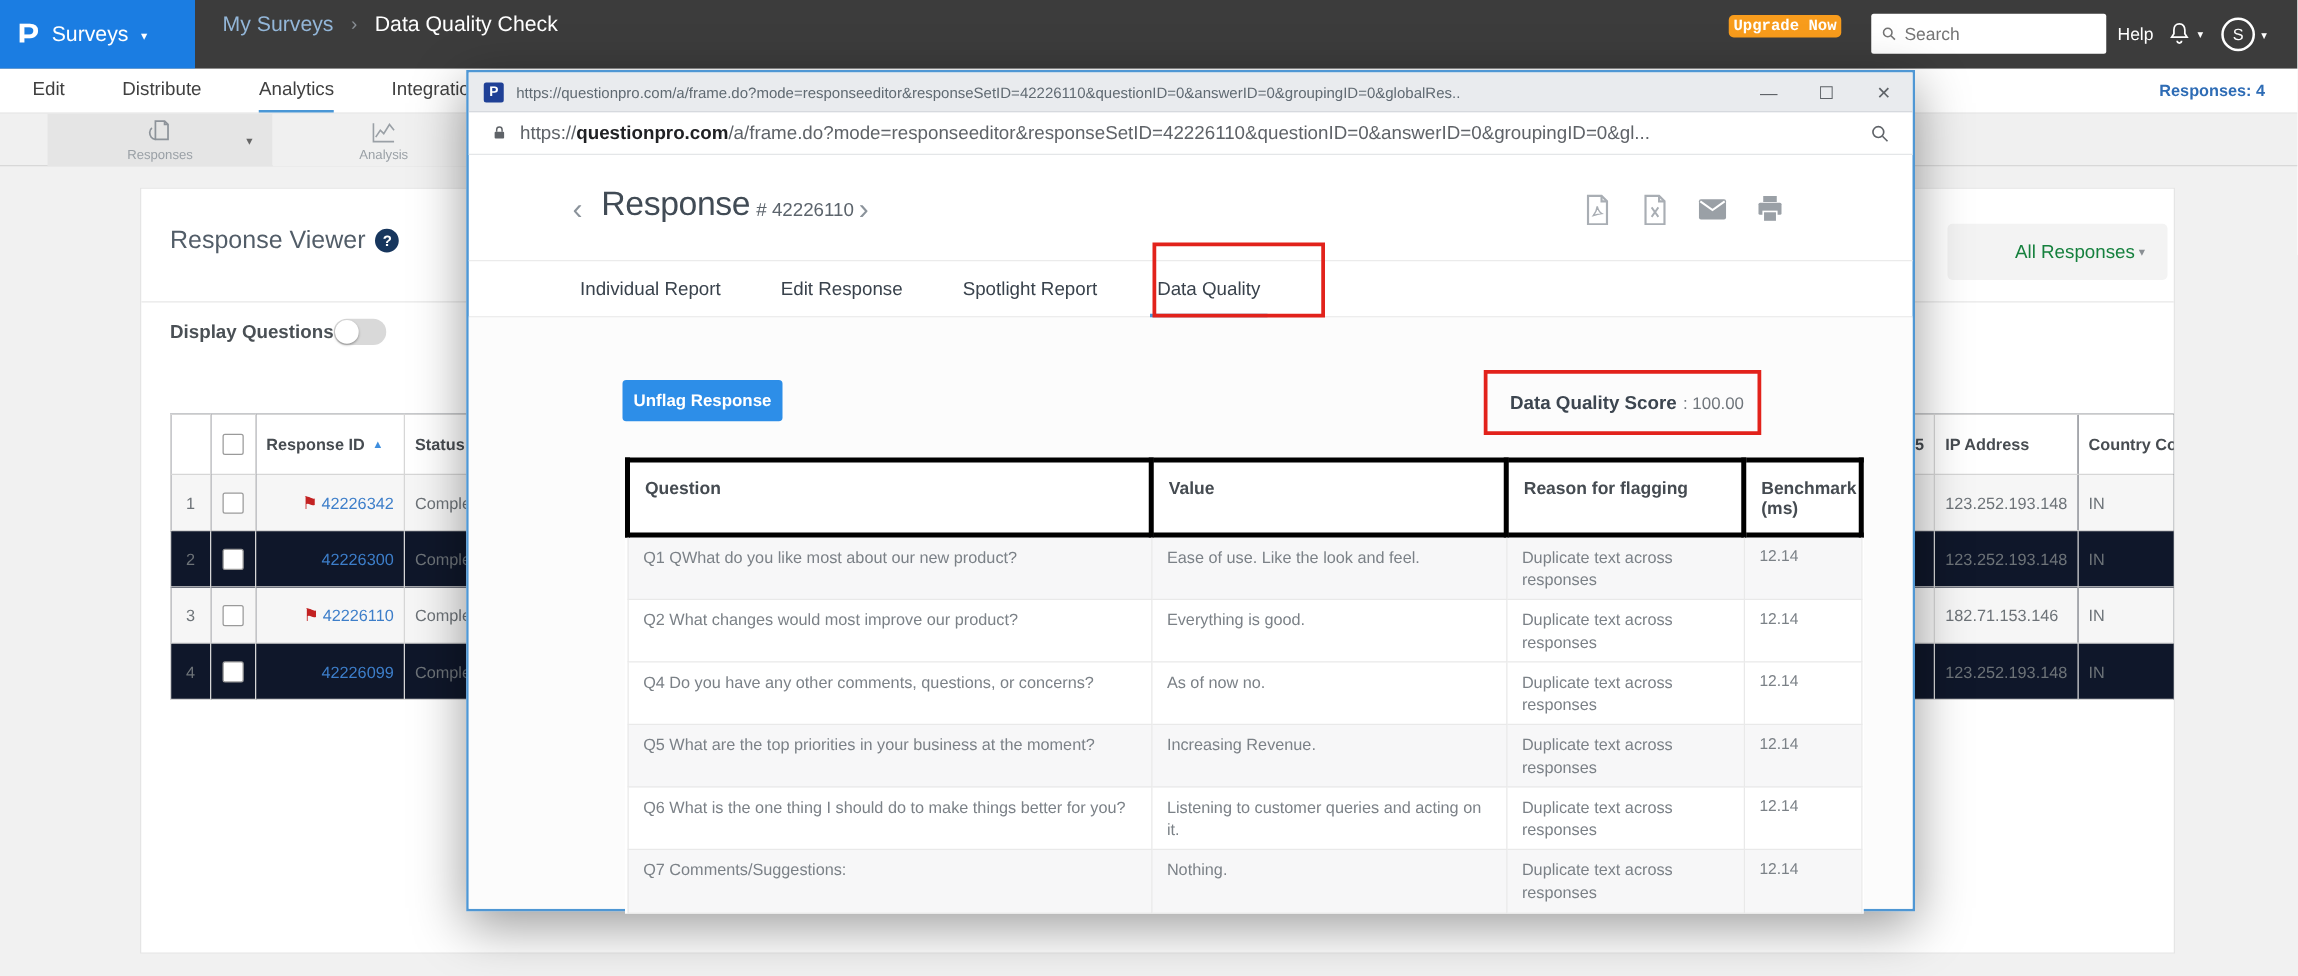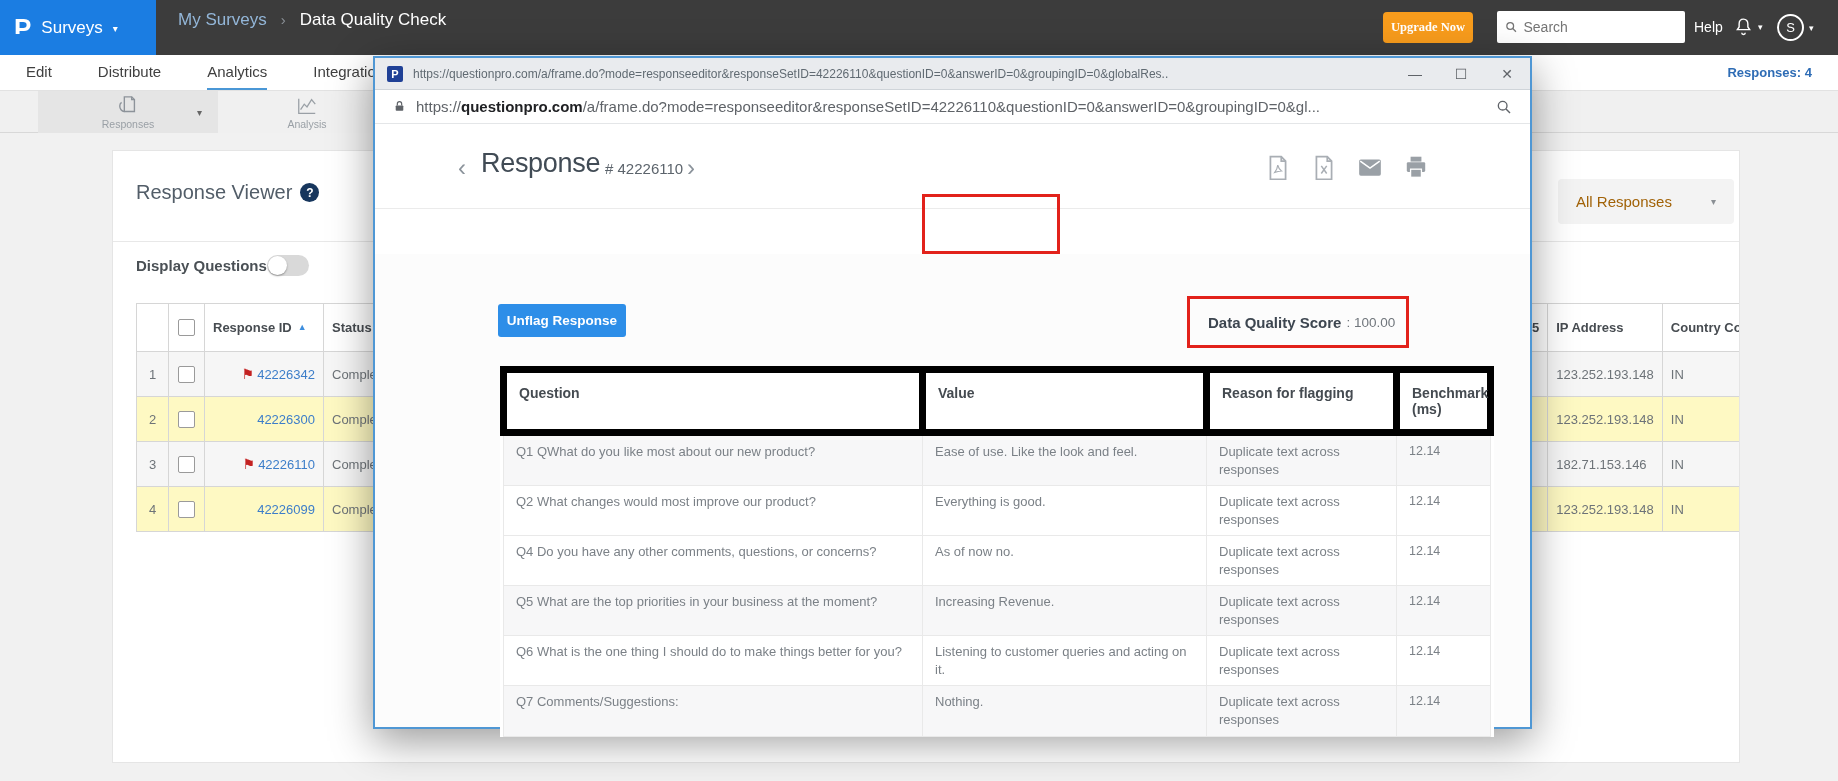--- a/index.html
+++ b/index.html
@@ -11,21 +11,21 @@
   .topnav { position:absolute; top:0; left:0; width:1838px; height:55px; background:#3c3c3c; z-index:3; }
   .brand { position:absolute; left:0; top:0; width:156px; height:55px; background:#1b7de2; display:flex; align-items:center; padding-left:14px; gap:10px; cursor:pointer; }
   .qp-logo { color:#fff; font-size:26px; font-weight:bold; position:relative; line-height:1; }
   .qp-logo::after { content:""; position:absolute; left:1px; bottom:2px; width:5px; height:5px; background:#1b7de2; }
   .brand-label { color:#fff; font-size:17px; }
   .brand .caret { color:#fff; font-size:10px; margin-top:2px; }
   .breadcrumb { position:absolute; left:178px; top:0; height:39px; display:flex; align-items:center; gap:14px; font-size:17px; }
   .bc-parent { color:#93b6d8; cursor:pointer; }
   .bc-sep { color:#8a9096; font-size:15px; }
   .bc-current { color:#ffffff; }
-  .upgrade-btn { position:absolute; left:1383px; top:12px; width:90px; height:31px; background:#f89c1c; border:none; border-radius:4px; color:#fff; font-weight:bold; font-size:12.5px; font-family:Liberation Serif, serif; cursor:pointer; }
+  .upgrade-btn { position:absolute; left:1383px; top:12px; width:90px; height:18px; background:#f89c1c; border:none; border-radius:4px; color:#fff; font-weight:bold; font-size:12.5px; font-family:Liberation Mono, monospace; cursor:pointer; }
   .searchbox { position:absolute; left:1497px; top:11px; width:188px; height:32px; background:#fff; border-radius:2px; display:flex; align-items:center; padding:0 8px; gap:6px; }
   .searchbox input { border:none; outline:none; width:100%; font-size:14px; font-family:inherit; color:#333; background:transparent; }
   .help-link { position:absolute; left:1694px; top:0; height:55px; line-height:55px; color:#fff; font-size:14px; cursor:pointer; }
   .bell-wrap { position:absolute; left:1733px; top:16px; display:flex; align-items:center; gap:4px; cursor:pointer; }
   .bell-wrap .caret { color:#fff; font-size:9px; }
   .avatar-wrap { position:absolute; left:1777px; top:14px; display:flex; align-items:center; gap:5px; cursor:pointer; }
   .avatar { width:27px; height:27px; border:2px solid #fff; border-radius:50%; color:#fff; font-size:13px; display:flex; align-items:center; justify-content:center; }
   .avatar-wrap .caret { color:#fff; font-size:9px; }
 
   
@@ -45,37 +45,37 @@
   
   .card { position:absolute; left:112px; top:150px; width:1628px; height:613px; background:#fff; border:1px solid #e5e5e5; overflow:hidden; z-index:1; }
   .viewer-title { position:absolute; left:23px; top:30px; font-size:20px; color:#525d68; display:flex; align-items:center; gap:8px; }
   .help-badge { width:19px; height:19px; border-radius:50%; background:#17365d; color:#fff; font-size:12px; font-weight:bold; display:inline-flex; align-items:center; justify-content:center; cursor:pointer; }
   .card-divider { position:absolute; left:0; top:90px; width:1628px; height:1px; background:#e8e8e8; }
   .display-q { position:absolute; left:23px; top:104px; display:flex; align-items:center; }
   .display-q-label { font-size:15px; font-weight:bold; color:#4a5055; }
   .toggle { width:42px; height:21px; background:#d9d9d9; border-radius:11px; position:relative; cursor:pointer; }
   .toggle .knob { position:absolute; left:1px; top:1px; width:19px; height:19px; background:#fff; border-radius:50%; box-shadow:0 1px 2px rgba(0,0,0,.35); }
 
-  table.grid { border-collapse:collapse; table-layout:fixed; background:#fef9c3; }
+  table.grid { border-collapse:collapse; table-layout:fixed; background:#0f172a;margin-top:28px; }
   table.grid th, table.grid td { border:1px solid #d6d6d6; overflow:hidden; white-space:nowrap; }
   table.grid th { font-size:13px; color:#474c51; font-weight:bold; text-align:left; padding:0 8px; height:48px; background:#fff; }
   table.grid td { font-size:13px; color:#6d7378; padding:0 8px; height:45px; }
   table.grid tr.odd td { background:#f6f6f6; }
   .resp-table { position:absolute; left:23px; top:152px; }
   .c-num { text-align:center; color:#7d8288; }
   .c-id, .hd-id { text-align:right; }
   .idlink { color:#3d7ec9; text-decoration:none; cursor:pointer; }
   .flag { color:#c32222; font-size:14px; margin-right:3px; }
   .cb { display:inline-block; width:17px; height:17px; border:1px solid #9a9a9a; border-radius:2px; background:#fff; vertical-align:middle; cursor:pointer; }
   .sort-asc { color:#3e8ede; font-size:9px; margin-left:6px; vertical-align:2px; }
   .right-table { position:absolute; left:1410px; top:152px; }
   .right-table td { color:#868c92; }
 
   .all-responses { position:absolute; left:1445px; top:28px; width:176px; height:45px; background:#f3f3f3; border-radius:4px; display:flex; align-items:center; padding:0 18px; cursor:pointer; }
-  .all-responses .lbl { font-size:15px; color:#a16207; flex:1; }
+  .all-responses .lbl { font-size:15px; color:#15803d; flex:1;margin-left:36px; }
   .all-responses .caret { color:#8a8f94; font-size:10px; }
 
   
   .modal { position:absolute; left:373px; top:56px; width:1159px; height:673px; background:#fff; border:2px solid #4f97d4; box-shadow:0 12px 40px rgba(0,0,0,.4); z-index:50; }
   .titlebar { position:absolute; left:0; top:0; width:1155px; height:32px; background:#e9ebee; border-bottom:1px solid #cfd4d9; display:flex; align-items:center; padding-left:12px; }
   .favicon { width:16px; height:16px; background:#1f4096; color:#fff; font-size:11px; font-weight:bold; display:flex; align-items:center; justify-content:center; border-radius:2px; }
   .titlebar-url { font-size:12px; color:#606a72; margin-left:10px; width:830px; overflow:hidden; white-space:nowrap; }
   .win-controls { position:absolute; right:0; top:0; height:32px; display:flex; }
   .win-btn { width:46px; height:32px; display:flex; align-items:center; justify-content:center; color:#5f6368; font-size:14px; cursor:pointer; }
   .addressbar { position:absolute; left:0; top:32px; width:1155px; height:34px; background:#fff; border-bottom:1px solid #e4e6e8; display:flex; align-items:center; padding:0 18px; gap:10px; }
@@ -93,21 +93,21 @@
   .tab { font-size:15px; color:#39424c; cursor:pointer; position:relative; height:45px; line-height:45px; }
   .tab.active::after { content:""; position:absolute; left:-6px; right:-6px; bottom:0; height:3px; background:#4a97d6; }
   .red-box-tab { position:absolute; left:547px; top:136px; width:138px; height:60px; border:3px solid #e2221b; z-index:5; pointer-events:none; }
   .modal-body { position:absolute; left:0; top:196px; width:1155px; height:473px; background:#fcfcfc; }
   .unflag-btn { position:absolute; left:123px; top:50px; width:128px; height:33px; background:#2d8ee8; border:none; border-radius:3px; color:#fff; font-weight:bold; font-size:13.5px; font-family:inherit; cursor:pointer; }
   .score-box { position:absolute; left:812px; top:42px; width:222px; height:52px; border:3px solid #e2221b; display:flex; align-items:center; padding-left:18px; background:transparent; }
   .score-label { font-size:15px; font-weight:bold; color:#3d4650; }
   .score-value { font-size:13.5px; color:#70767c; margin-left:5px; }
 
   .dq-table { position:absolute; left:125px; top:112px; width:987px; border-collapse:collapse; table-layout:fixed; background:#fff; }
-  .dq-table th { font-size:14px; color:#454b51; font-weight:bold; text-align:left; vertical-align:top; padding:12px 12px; height:58px; border:7px solid #000000; background:#fff; }
+  .dq-table th { font-size:14px; color:#454b51; font-weight:bold; text-align:left; vertical-align:top; padding:12px 12px; height:58px; border:4px solid #000000; background:#fff; }
   .dq-table td { font-size:13px; color:#7b8187; padding:7px 12px; border:1px solid #e9e9e9; vertical-align:top; line-height:1.35; }
   .dq-table tr.alt td { background:#f7f7f8; }
   .dq-table td.bm { font-size:12.5px; }
 
   .icon-svg { display:block; }
 </style>
 </head>
 <body>
 
 <div class="page">
@@ -318,20 +318,26 @@
             <path d="M3 6.5l9 6.5 9-6.5" stroke="#ffffff" stroke-width="1.5" fill="none"></path>
           </svg>
         <svg class="hicon icon-svg" viewBox="0 0 24 24" fill="#9aa0a6">
             <path d="M7 2.5h10v4.5H7z"></path>
             <rect x="3.5" y="7.5" width="17" height="9" rx="1.2"></rect>
             <rect x="7" y="14" width="10" height="7.5" fill="#9aa0a6" stroke="#ffffff" stroke-width="1.2"></rect>
           </svg>
       </div>
     </div>
 
+    <div class="tabsrow">
+      <span class="tab">Individual Report</span>
+      <span class="tab">Edit Response</span>
+      <span class="tab">Spotlight Report</span>
+      <span class="tab active">Data Quality</span>
+    </div>
     <div class="red-box-tab"></div>
 
     <div class="modal-body">
       <button class="unflag-btn">Unflag Response</button>
       <div class="score-box">
         <span class="score-label">Data Quality Score</span>
         <span class="score-value">: 100.00</span>
       </div>
 
       <table class="dq-table">

